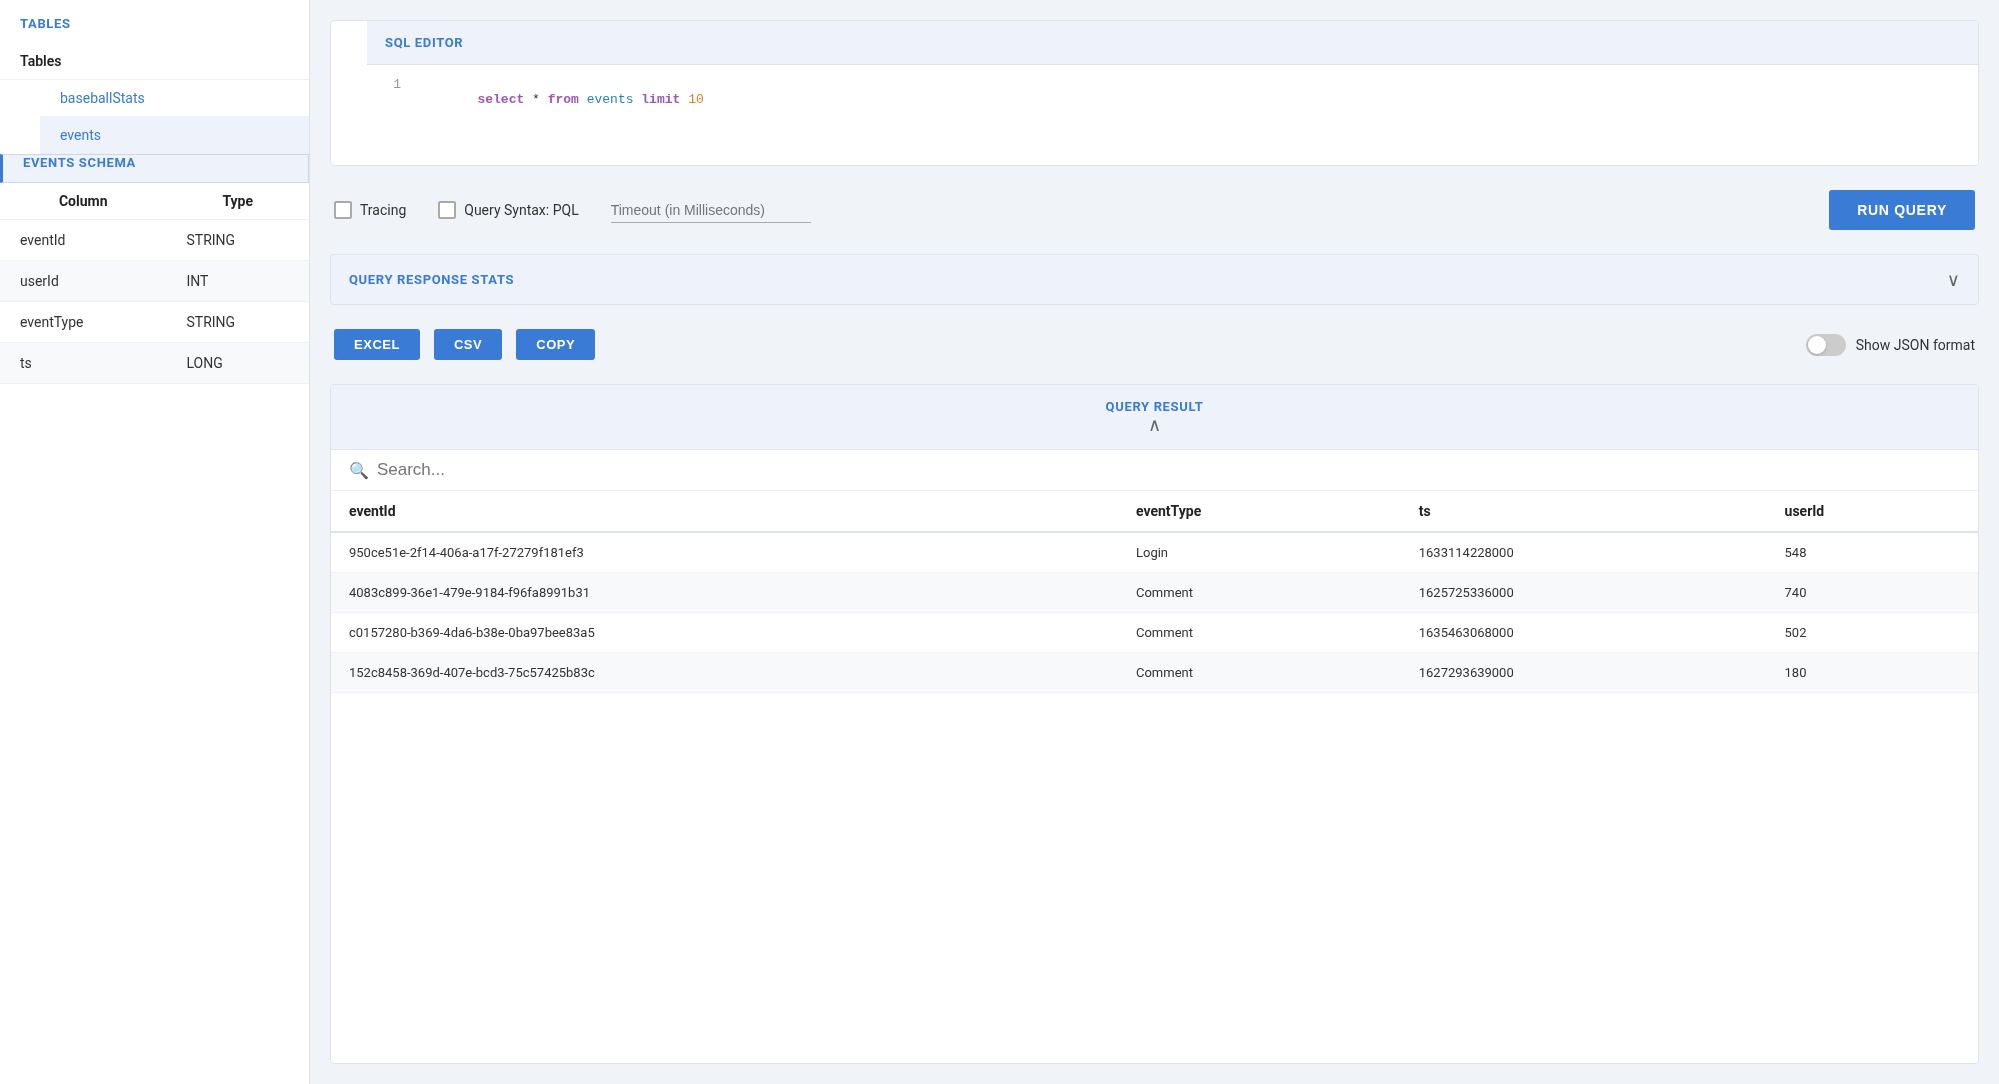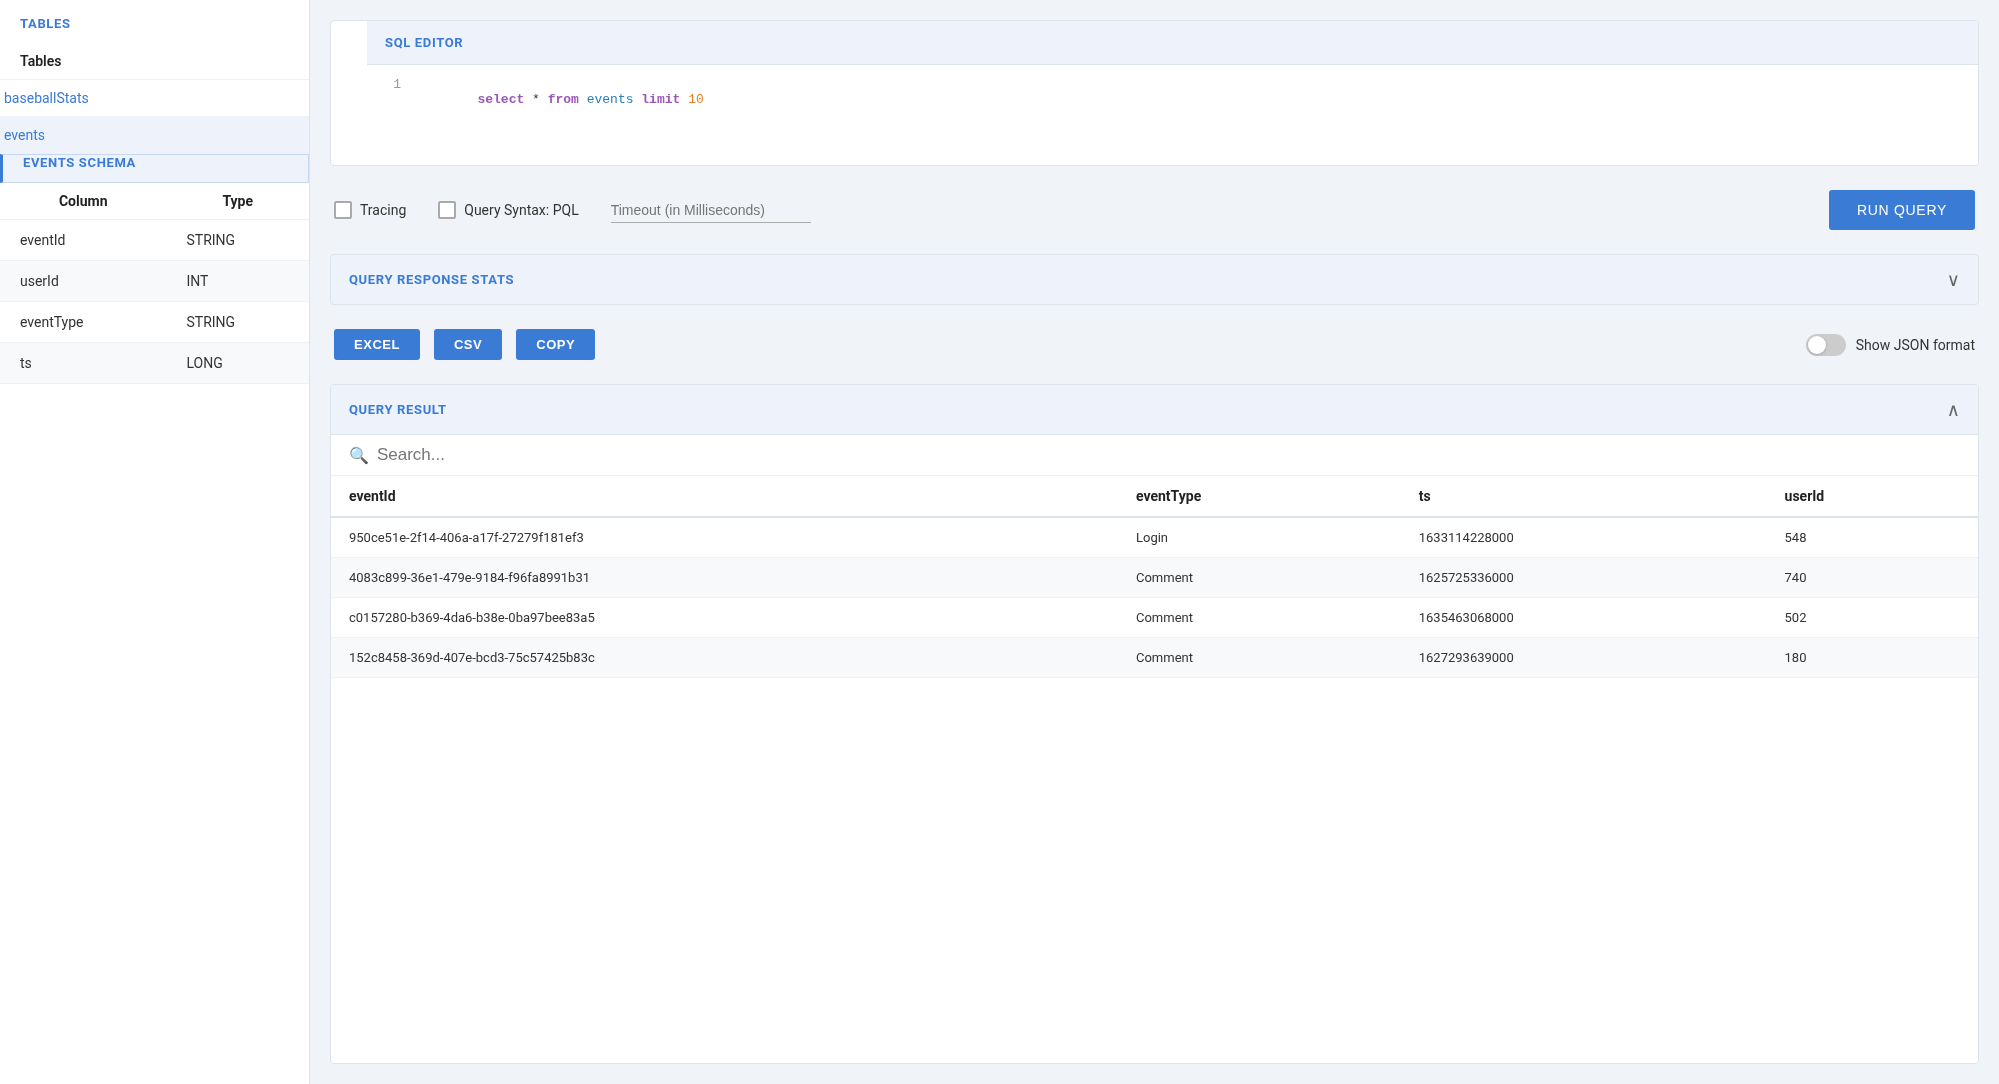--- a/index.html
+++ b/index.html
@@ -35,25 +35,26 @@
     .sidebar-item-tables {
       padding: 10px 20px;
       font-weight: 600;
       color: #222;
       background: #fff;
       border-bottom: 1px solid #eef1f5;
     }
 
     .sidebar-table-link {
       display: block;
-      padding: 10px 4px;
+      padding: 10px 20px;
       color: #3a7bd5;
       text-decoration: none;
       border-bottom: 1px solid #eef1f5;
       cursor: pointer;
+      margin-left: 40px;
     }
     .sidebar-table-link.active { background: #eef3fb; }
 
     .sidebar-schema-header {
       padding: 0 20px 12px;
       font-size: 13px;
       font-weight: 700;
       color: #3a7bd5;
       letter-spacing: 0.05em;
       text-transform: uppercase;
@@ -179,21 +180,21 @@
       background: transparent;
     }
 
     .run-query-btn {
       margin-left: auto;
       background: #3a7bd5;
       color: #fff;
       border: none;
       padding: 12px 28px;
       font-size: 14px;
-      font-weight: 400;
+      font-weight: 700;
       letter-spacing: 0.05em;
       border-radius: 3px;
       cursor: pointer;
       text-transform: uppercase;
     }
 
     
     .collapsible-panel {
       background: #eef3fb;
       border: 1px solid #dde3ea;
@@ -280,25 +281,26 @@
       background: #fff;
       border: 1px solid #dde3ea;
       border-radius: 4px;
       overflow: hidden;
       flex: 1;
     }
 
     .query-result-header {
       display: flex;
       align-items: center;
-      justify-content: space-between;
+      justify-content: flex-start;
       padding: 14px 18px;
       background: #eef3fb;
       border-bottom: 1px solid #dde3ea;
       cursor: pointer;
+      flex-direction: column;
     }
 
     .search-row {
       padding: 10px 18px;
       border-bottom: 1px solid #eef1f5;
       display: flex;
       align-items: center;
       gap: 8px;
     }
 

